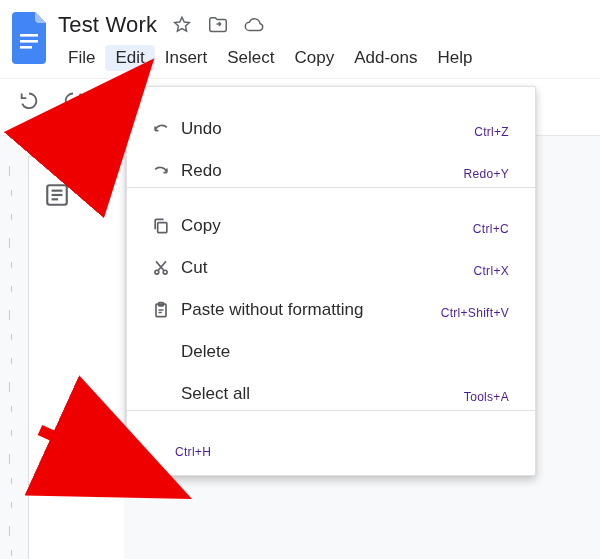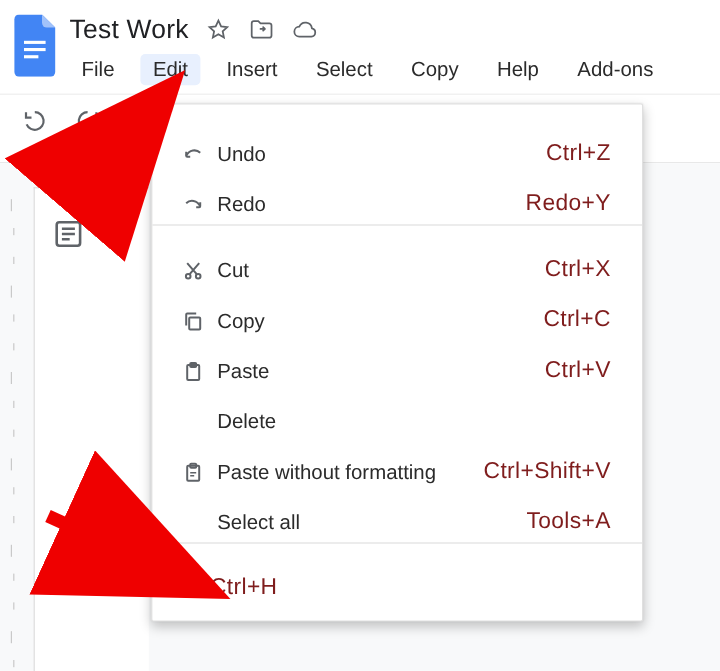--- a/index.html
+++ b/index.html
@@ -16,21 +16,21 @@
   
   .titlebar{display:flex;align-items:flex-start;padding:8px 6px 0 6px;}
   .doc-logo{width:48px;height:60px;display:flex;align-items:center;justify-content:center;}
   .doc-logo svg{width:40px;height:52px;}
   .title-col{display:flex;flex-direction:column;margin-left:4px;}
   .title-row{display:flex;align-items:center;gap:14px;height:30px;margin-top:2px;}
   .doc-title{font-size:22px;color:#202124;font-weight:400;letter-spacing:.2px;}
   .title-icon{width:22px;height:22px;color:#5f6368;display:flex;align-items:center;justify-content:center;}
   .title-icon svg{width:22px;height:22px;fill:none;stroke:#5f6368;stroke-width:1.6;}
   
-  .menubar{display:flex;align-items:center;gap:12px;height:28px;margin-top:4px;}
+  .menubar{display:flex;align-items:center;gap:0;height:28px;margin-top:4px;}
   .menu-item{font-size:17px;color:#2b2b2b;padding:3px 10px;border-radius:4px;cursor:pointer;}
   .menu-item.active{background:var(--edit-bg);}
   
   .toolstrip{height:42px;border-top:1px solid #eee;border-bottom:1px solid #eee;margin-top:6px;display:flex;align-items:center;padding-left:18px;gap:22px;color:#5f6368;}
   .toolbtn{width:22px;height:22px;display:flex;align-items:center;justify-content:center;}
   .toolbtn svg{width:22px;height:22px;fill:#5f6368;}
   
   .ruler{position:absolute;left:0;right:0;top:118px;height:18px;border-bottom:1px solid #e8e8e8;background:#fff;}
   
   .canvas-wrap{position:absolute;left:0;right:0;top:136px;bottom:0;background:#f8f9fa;}
@@ -39,21 +39,21 @@
   .vruler .tick.big{height:10px;left:3px;}
   .page{position:absolute;left:28px;top:20px;width:96px;bottom:-10px;background:#fff;border:1px solid #dcdcdc;border-right:none;border-bottom:none;}
   .outline-icon{position:absolute;left:44px;top:46px;width:26px;height:26px;}
   .outline-icon svg{width:26px;height:26px;fill:none;stroke:#5f6368;stroke-width:2;}
   
   .dropdown{position:absolute;left:126px;top:86px;width:410px;background:#fff;border:1px solid var(--menu-border);border-radius:2px;box-shadow:0 4px 10px rgba(0,0,0,.22),0 0 0 1px rgba(0,0,0,.02);padding:10px 0 16px 0;}
   .dd-row{display:flex;align-items:flex-end;height:42px;padding:0 26px 0 20px;color:#2b2b2b;}
   .dd-icon{width:28px;display:flex;justify-content:center;color:#5f6368;}
   .dd-icon svg{width:20px;height:20px;fill:#5f6368;}
   .dd-label{flex:1;font-size:17px;margin-left:6px;}
-  .dd-short{font-size:19px;color:#7f1d1d;letter-spacing:.3px;margin-top:15px;}
+  .dd-short{font-size:12px;color:#4c1d95;letter-spacing:.3px;margin-top:15px;}
   .dd-sep{height:1px;background:var(--menu-border);margin:6px 0;}
   
   .arrow-layer{position:absolute;inset:0;pointer-events:none;}
 </style>
 </head>
 <body>
 
 <div class="titlebar">
   <div class="doc-logo">
     <svg viewBox="0 0 40 52">
@@ -84,22 +84,22 @@
           </svg>
       </span>
     </div>
 
     <div class="menubar">
       <span class="menu-item">File</span>
       <span class="menu-item active">Edit</span>
       <span class="menu-item">Insert</span>
       <span class="menu-item">Select</span>
       <span class="menu-item">Copy</span>
+      <span class="menu-item">Add-ons</span>
       <span class="menu-item">Help</span>
-      <span class="menu-item">Add-ons</span>
     </div>
   </div>
 </div>
 
 <div class="toolstrip">
   <span class="toolbtn">
     <svg viewBox="0 0 24 24">
         <path d="M12 6a8 8 0 1 1-7.4 11" fill="none" stroke="#5f6368" stroke-width="2"></path>
         <path d="M4 6v5h5" fill="none" stroke="#5f6368" stroke-width="2"></path>
       </svg>
@@ -167,63 +167,53 @@
           <path d="M19 13c-3-6-10-7-14-3" fill="none" stroke="#5f6368" stroke-width="2"></path>
         </svg>
     </span>
     <span class="dd-label">Redo</span>
     <span class="dd-short">Redo+Y</span>
   </div>
   <div class="dd-sep"></div>
   <div class="dd-row">
     <span class="dd-icon">
       <svg viewBox="0 0 24 24">
+          <rect x="8" y="8" width="11" height="12" rx="1" fill="none" stroke="#5f6368" stroke-width="2"></rect>
+          <path d="M5 16V5a1 1 0 0 1 1-1h9" fill="none" stroke="#5f6368" stroke-width="2"></path>
+        </svg>
+    </span>
+    <span class="dd-label">Copy</span>
+    <span class="dd-short">Ctrl+C</span>
+  </div>
+  <div class="dd-row">
+    <span class="dd-icon">
+      <svg viewBox="0 0 24 24">
           <circle cx="7" cy="17" r="2.3" fill="none" stroke="#5f6368" stroke-width="2"></circle>
           <circle cx="17" cy="17" r="2.3" fill="none" stroke="#5f6368" stroke-width="2"></circle>
           <path d="M8.5 15 18 4M15.5 15 6 4" fill="none" stroke="#5f6368" stroke-width="2"></path>
         </svg>
     </span>
     <span class="dd-label">Cut</span>
     <span class="dd-short">Ctrl+X</span>
   </div>
   <div class="dd-row">
     <span class="dd-icon">
       <svg viewBox="0 0 24 24">
-          <rect x="8" y="8" width="11" height="12" rx="1" fill="none" stroke="#5f6368" stroke-width="2"></rect>
-          <path d="M5 16V5a1 1 0 0 1 1-1h9" fill="none" stroke="#5f6368" stroke-width="2"></path>
-        </svg>
-    </span>
-    <span class="dd-label">Copy</span>
-    <span class="dd-short">Ctrl+C</span>
-  </div>
-  <div class="dd-row">
-    <span class="dd-icon">
-      <svg viewBox="0 0 24 24">
           <rect x="6" y="5" width="12" height="15" rx="1" fill="none" stroke="#5f6368" stroke-width="2"></rect>
           <rect x="9" y="3" width="6" height="4" rx="1" fill="none" stroke="#5f6368" stroke-width="2"></rect>
-        </svg>
-    </span>
-    <span class="dd-label">Paste</span>
-    <span class="dd-short">Ctrl+V</span>
+          <path d="M9 12h6M9 15h4" stroke="#5f6368" stroke-width="1.6"></path>
+        </svg>
+    </span>
+    <span class="dd-label">Paste without formatting</span>
+    <span class="dd-short">Ctrl+Shift+V</span>
   </div>
   <div class="dd-row">
     <span class="dd-icon"></span>
     <span class="dd-label">Delete</span>
     <span class="dd-short"></span>
-  </div>
-  <div class="dd-row">
-    <span class="dd-icon">
-      <svg viewBox="0 0 24 24">
-          <rect x="6" y="5" width="12" height="15" rx="1" fill="none" stroke="#5f6368" stroke-width="2"></rect>
-          <rect x="9" y="3" width="6" height="4" rx="1" fill="none" stroke="#5f6368" stroke-width="2"></rect>
-          <path d="M9 12h6M9 15h4" stroke="#5f6368" stroke-width="1.6"></path>
-        </svg>
-    </span>
-    <span class="dd-label">Paste without formatting</span>
-    <span class="dd-short">Ctrl+Shift+V</span>
   </div>
   <div class="dd-row">
     <span class="dd-icon"></span>
     <span class="dd-label">Select all</span>
     <span class="dd-short">Tools+A</span>
   </div>
   <div class="dd-sep"></div>
   <div class="dd-row">
     <span class="dd-icon"></span>
     <span class="dd-short">Ctrl+H</span>

